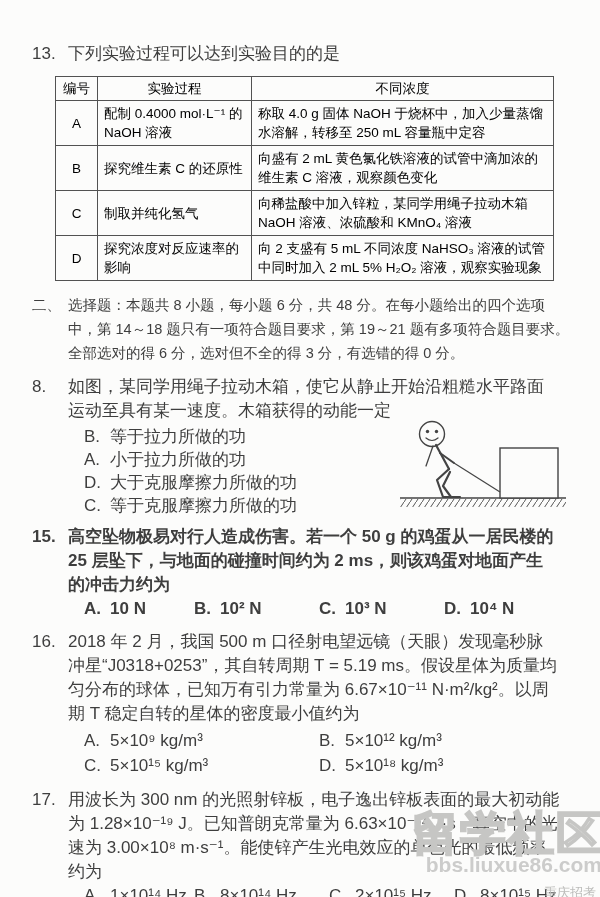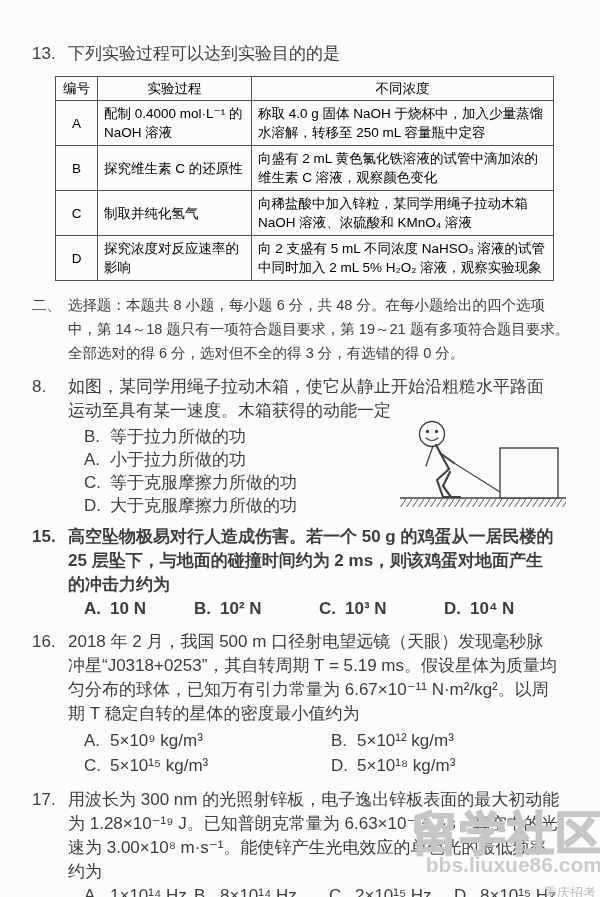--- a/index.html
+++ b/index.html
@@ -32,21 +32,21 @@
   .section-label { position:absolute; left:32px; top:0; }
 
   
   .opts-col { margin-top:2px; padding-left:16px; }
   .opts-col .opt { line-height:23px; }
   .opt-label { display:inline-block; min-width:26px; }
   .opts-row { display:flex; padding-left:16px; line-height:23px; margin-top:0; }
   .ow1 { width:110px; } .ow2 { width:125px; } .ow3 { width:125px; }
   .pw1 { width:110px; } .pw2 { width:135px; } .pw3 { width:125px; }
   .opts-grid { padding-left:16px; margin-top:2px; }
-  .opts-grid .grow { display:flex; line-height:25px;gap:12px; }
+  .opts-grid .grow { display:flex; line-height:25px; }
   .gcol1 { width:235px; }
 
   .mt-q { margin-top:10px; }
   .mt-q15 { margin-top:8px;font-weight:bold; }
 
   
   .q14-figure { position:absolute; top:412px; right:26px; width:182px; height:102px; }
 
   
   .footer-line { margin-top:18px; text-align:center; font-size:13.5px; color:#1d4ed8; }
@@ -117,24 +117,24 @@
     <span class="qnum">8.</span>
     <span>如图，某同学用绳子拉动木箱，使它从静止开始沿粗糙水平路面运动至具有某一速度。木箱获得的动能一定</span>
     <div class="opts-col">
       <div class="opt">
         <span class="opt-label">B.</span><span>等于拉力所做的功</span>
       </div>
       <div class="opt">
         <span class="opt-label">A.</span><span>小于拉力所做的功</span>
       </div>
       <div class="opt">
+        <span class="opt-label">D.</span><span>大于克服摩擦力所做的功</span>
+      </div>
+      <div class="opt">
         <span class="opt-label">C.</span><span>等于克服摩擦力所做的功</span>
-      </div>
-      <div class="opt">
-        <span class="opt-label">D.</span><span>大于克服摩擦力所做的功</span>
       </div>
     </div>
   </div>
 
   <svg class="q14-figure" viewBox="0 0 182 102" xmlns="http://www.w3.org/2000/svg">
     <defs>
       <pattern id="hatch" width="6" height="9" patternUnits="userSpaceOnUse">
         <line x1="6" y1="0" x2="0" y2="9" stroke="#555" stroke-width="1"></line>
       </pattern>
     </defs>

